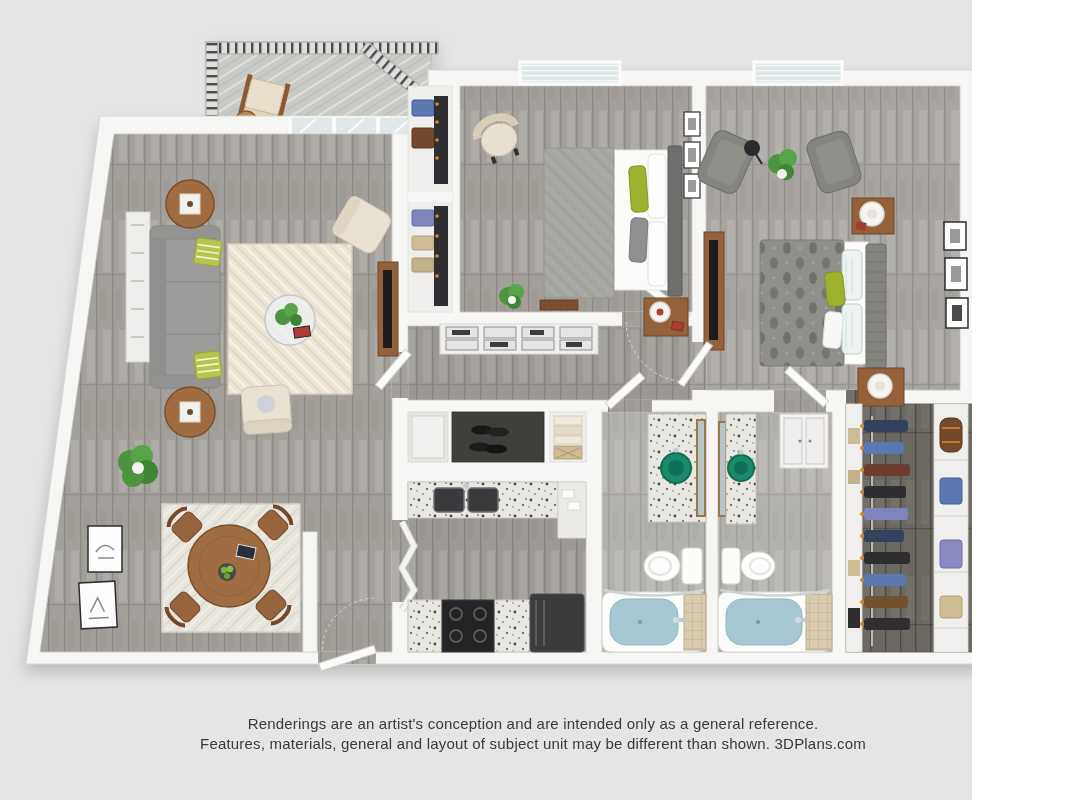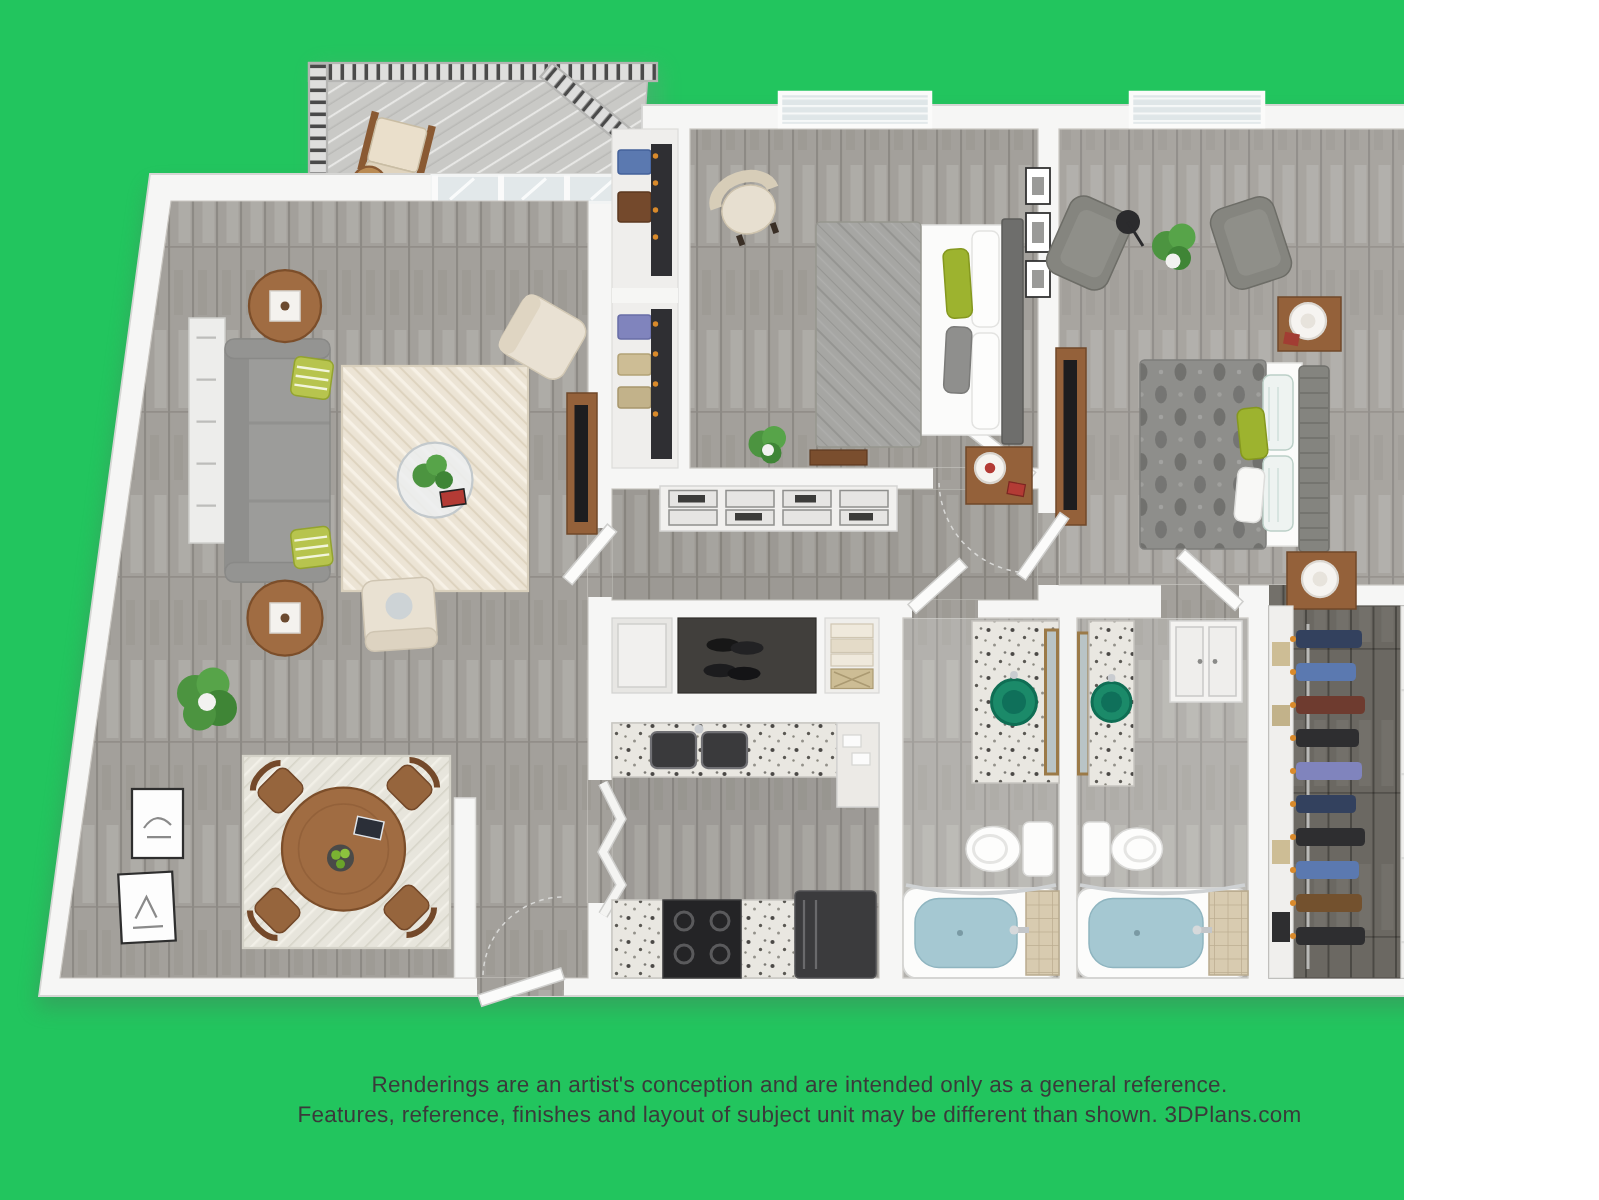--- a/index.html
+++ b/index.html
@@ -1,17 +1,17 @@
 <!DOCTYPE html>
 <html><head>
 <meta charset="utf-8">
 <style>
   html,body{margin:0;padding:0;background:#ffffff;}
-  .stage{position:relative;width:936px;height:800px;background:#22c55e;overflow:hidden;
-         font-family:"Liberation Sans", sans-serif;}
+  .stage{position:relative;width:936px;height:800px;background:#e5e5e5;overflow:hidden;
+         font-family:"Liberation Sans", sans-serif;padding-left:36px;}
   .plan-svg{position:absolute;left:0;top:0;}
   .footer{position:absolute;left:0;top:714px;width:1066px;text-align:center;
           color:#3a3a3a;font-size:15px;line-height:20px;letter-spacing:.2px;}
   .footer p{margin:0 0 0 0;}
 </style>
 </head>
 <body>
 
 <div class="stage">
 <svg class="plan-svg" width="1066" height="800" viewBox="0 0 1066 800">
@@ -547,15 +547,15 @@
     <path d="M942 428 h18 M942 442 h18" stroke="#d98a2b" stroke-width="1.5"></path>
     <rect x="940" y="478" width="22" height="26" rx="3" fill="#5b79b0" stroke="#44619a" stroke-width="1"></rect>
     <rect x="940" y="540" width="22" height="28" rx="3" fill="#8a8ac0" stroke="#7070a8" stroke-width="1"></rect>
     <rect x="940" y="596" width="22" height="22" rx="3" fill="#cdbd95" stroke="#b3a276" stroke-width="1"></rect>
   </g>
 </g>
 </svg>
 
 <div class="footer">
   <p>Renderings are an artist's conception and are intended only as a general reference.</p>
-  <p>Features, reference, finishes and layout of subject unit may be different than shown. 3DPlans.com</p>
+  <p>Features, materials, general and layout of subject unit may be different than shown. 3DPlans.com</p>
 </div>
 </div>
 
 </body></html>

